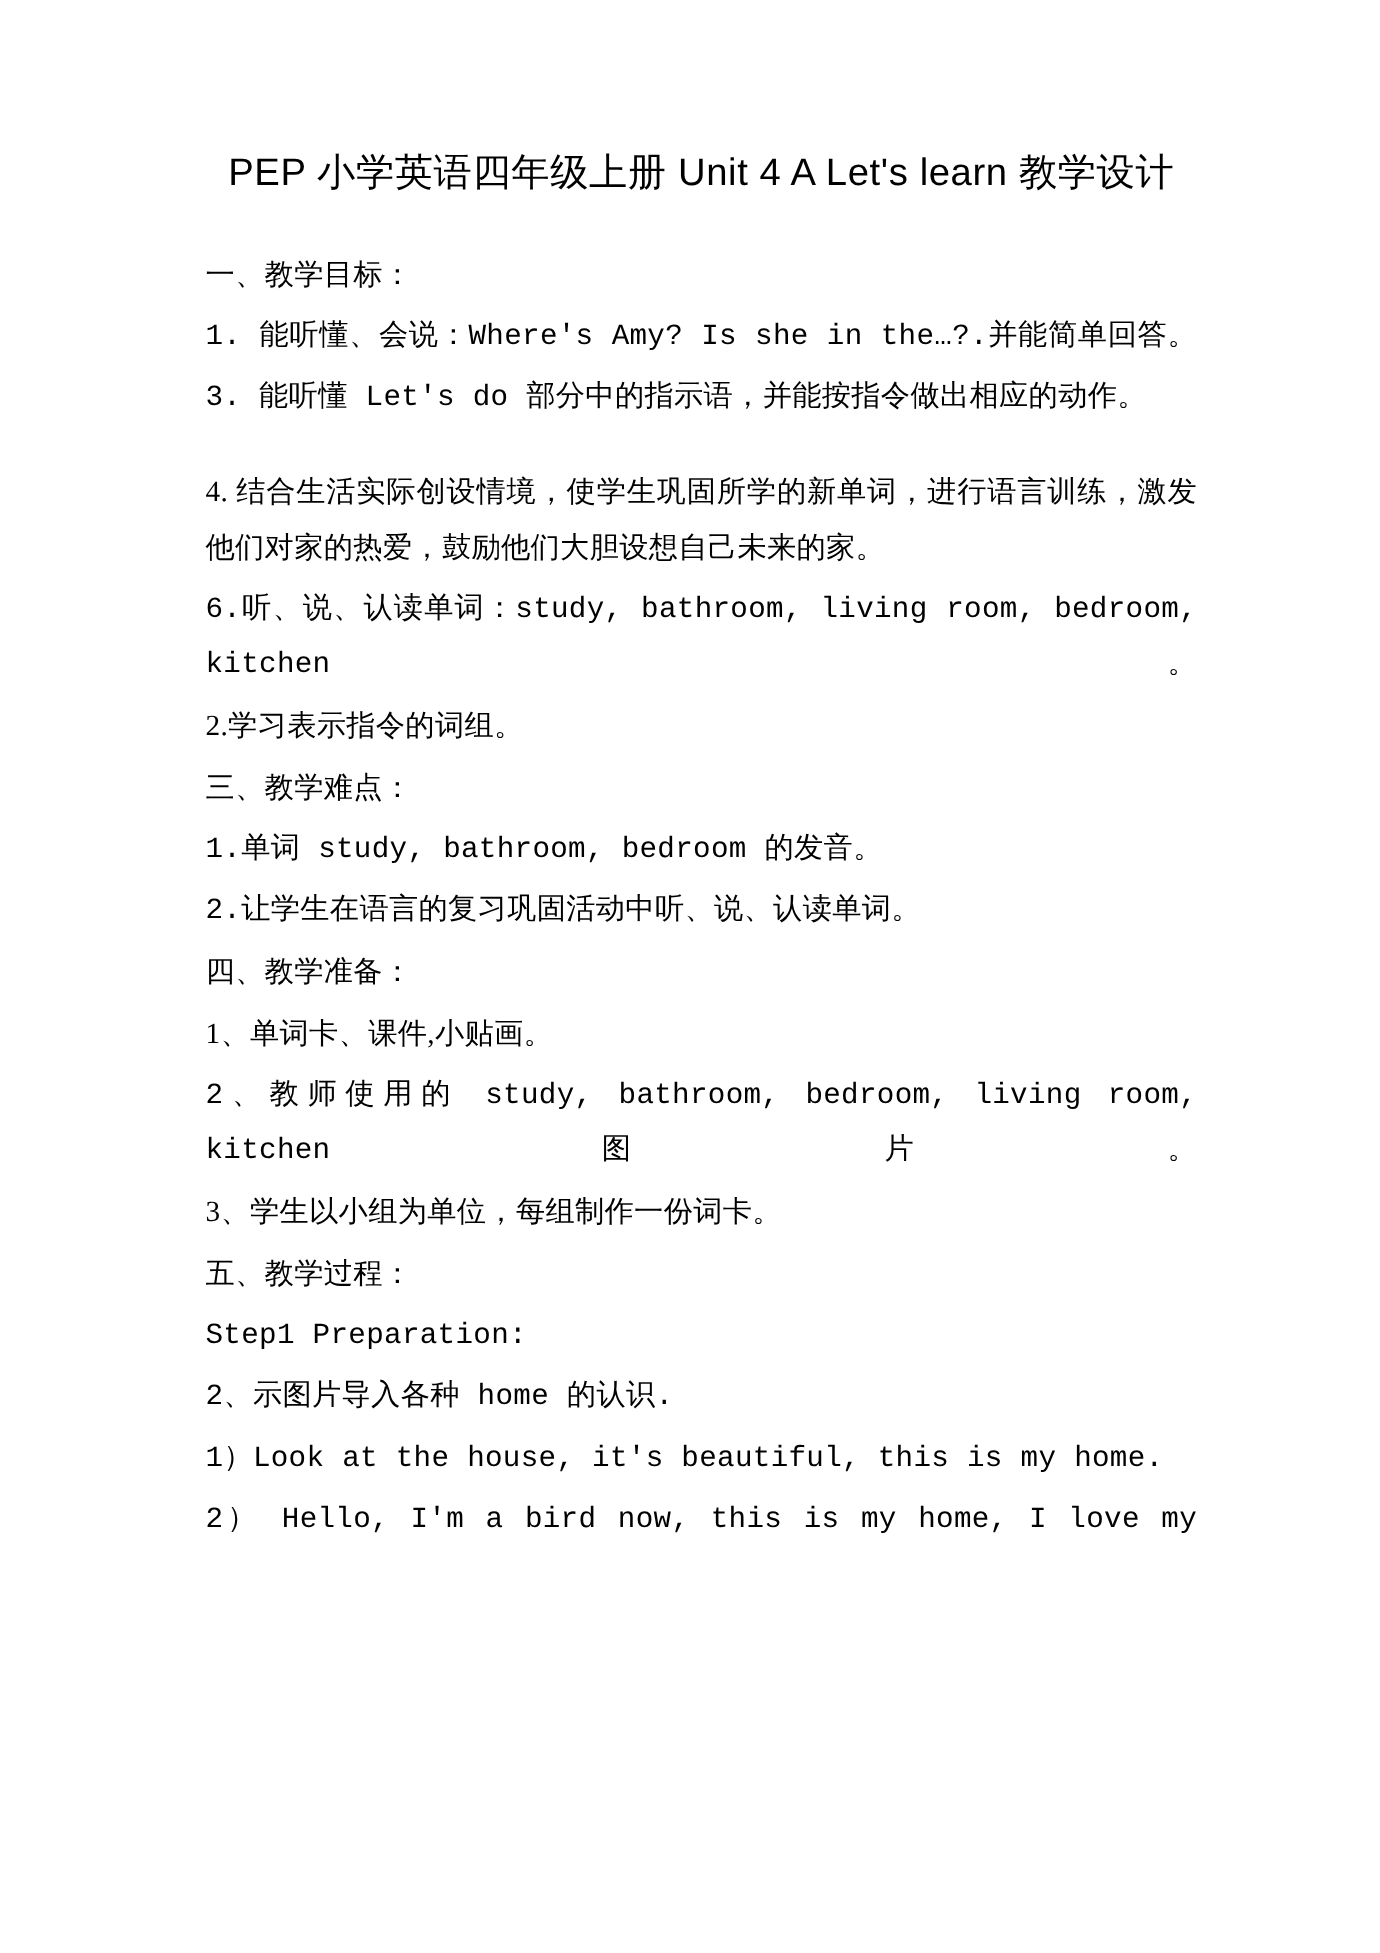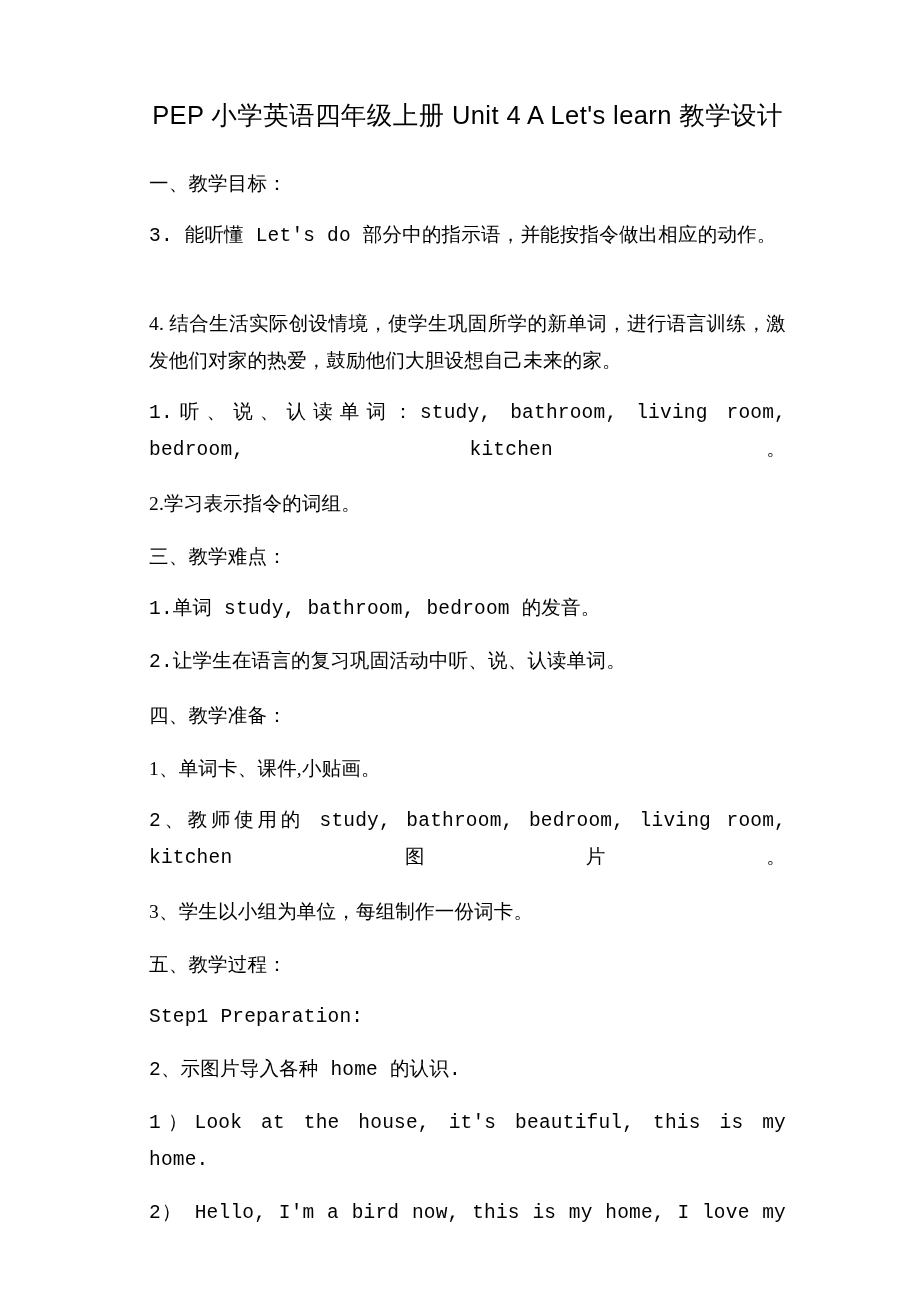--- a/index.html
+++ b/index.html
@@ -25,21 +25,21 @@
   .doc-title {
     font-family: "Liberation Sans", sans-serif;
     font-size: 25.5px;
     line-height: 40px;
     text-align: center;
     letter-spacing: 0.4px;
     margin: 0 0 30px 0;
     font-weight: normal;
   }
   .body-block p {
-    margin: 16px;
+    margin: 4px;
     font-size: 19.5px;
     line-height: 37px;
     text-align: justify;
     text-justify: inter-ideograph;
     letter-spacing: 0.2px;
   }
   .blank-line {
     height: 18px;
   }
   .mono {
@@ -55,30 +55,31 @@
 <body>
 
 <div class="page">
 
   <h1 class="doc-title">PEP 小学英语四年级上册 Unit 4 A Let's learn 教学设计</h1>
 
   <div class="body-block">
 
     <p>一、教学目标：</p>
 
+    <p class="mono just-last">1. 能听懂、会说：Where's Amy? Is she in the…?.并能简单回答。</p>
 
 
     <p class="mono">3. 能听懂 Let's do 部分中的指示语，并能按指令做出相应的动作。</p>
 
     <div class="blank-line"></div>
 
     <p>4. 结合生活实际创设情境，使学生巩固所学的新单词，进行语言训练，激发他们对家的热爱，鼓励他们大胆设想自己未来的家。</p>
 
 
-    <p class="mono just-last">1.听、说、认读单词：study, bathroom, living room, bedroom, kitchen。</p>
+    <p class="mono just-last">6.听、说、认读单词：study, bathroom, living room, bedroom, kitchen。</p>
 
     <p>2.学习表示指令的词组。</p>
 
     <p>三、教学难点：</p>
 
     <p class="mono">1.单词 study, bathroom, bedroom 的发音。</p>
 
     <p class="mono">2.让学生在语言的复习巩固活动中听、说、认读单词。</p>
 
     <p>四、教学准备：</p>

